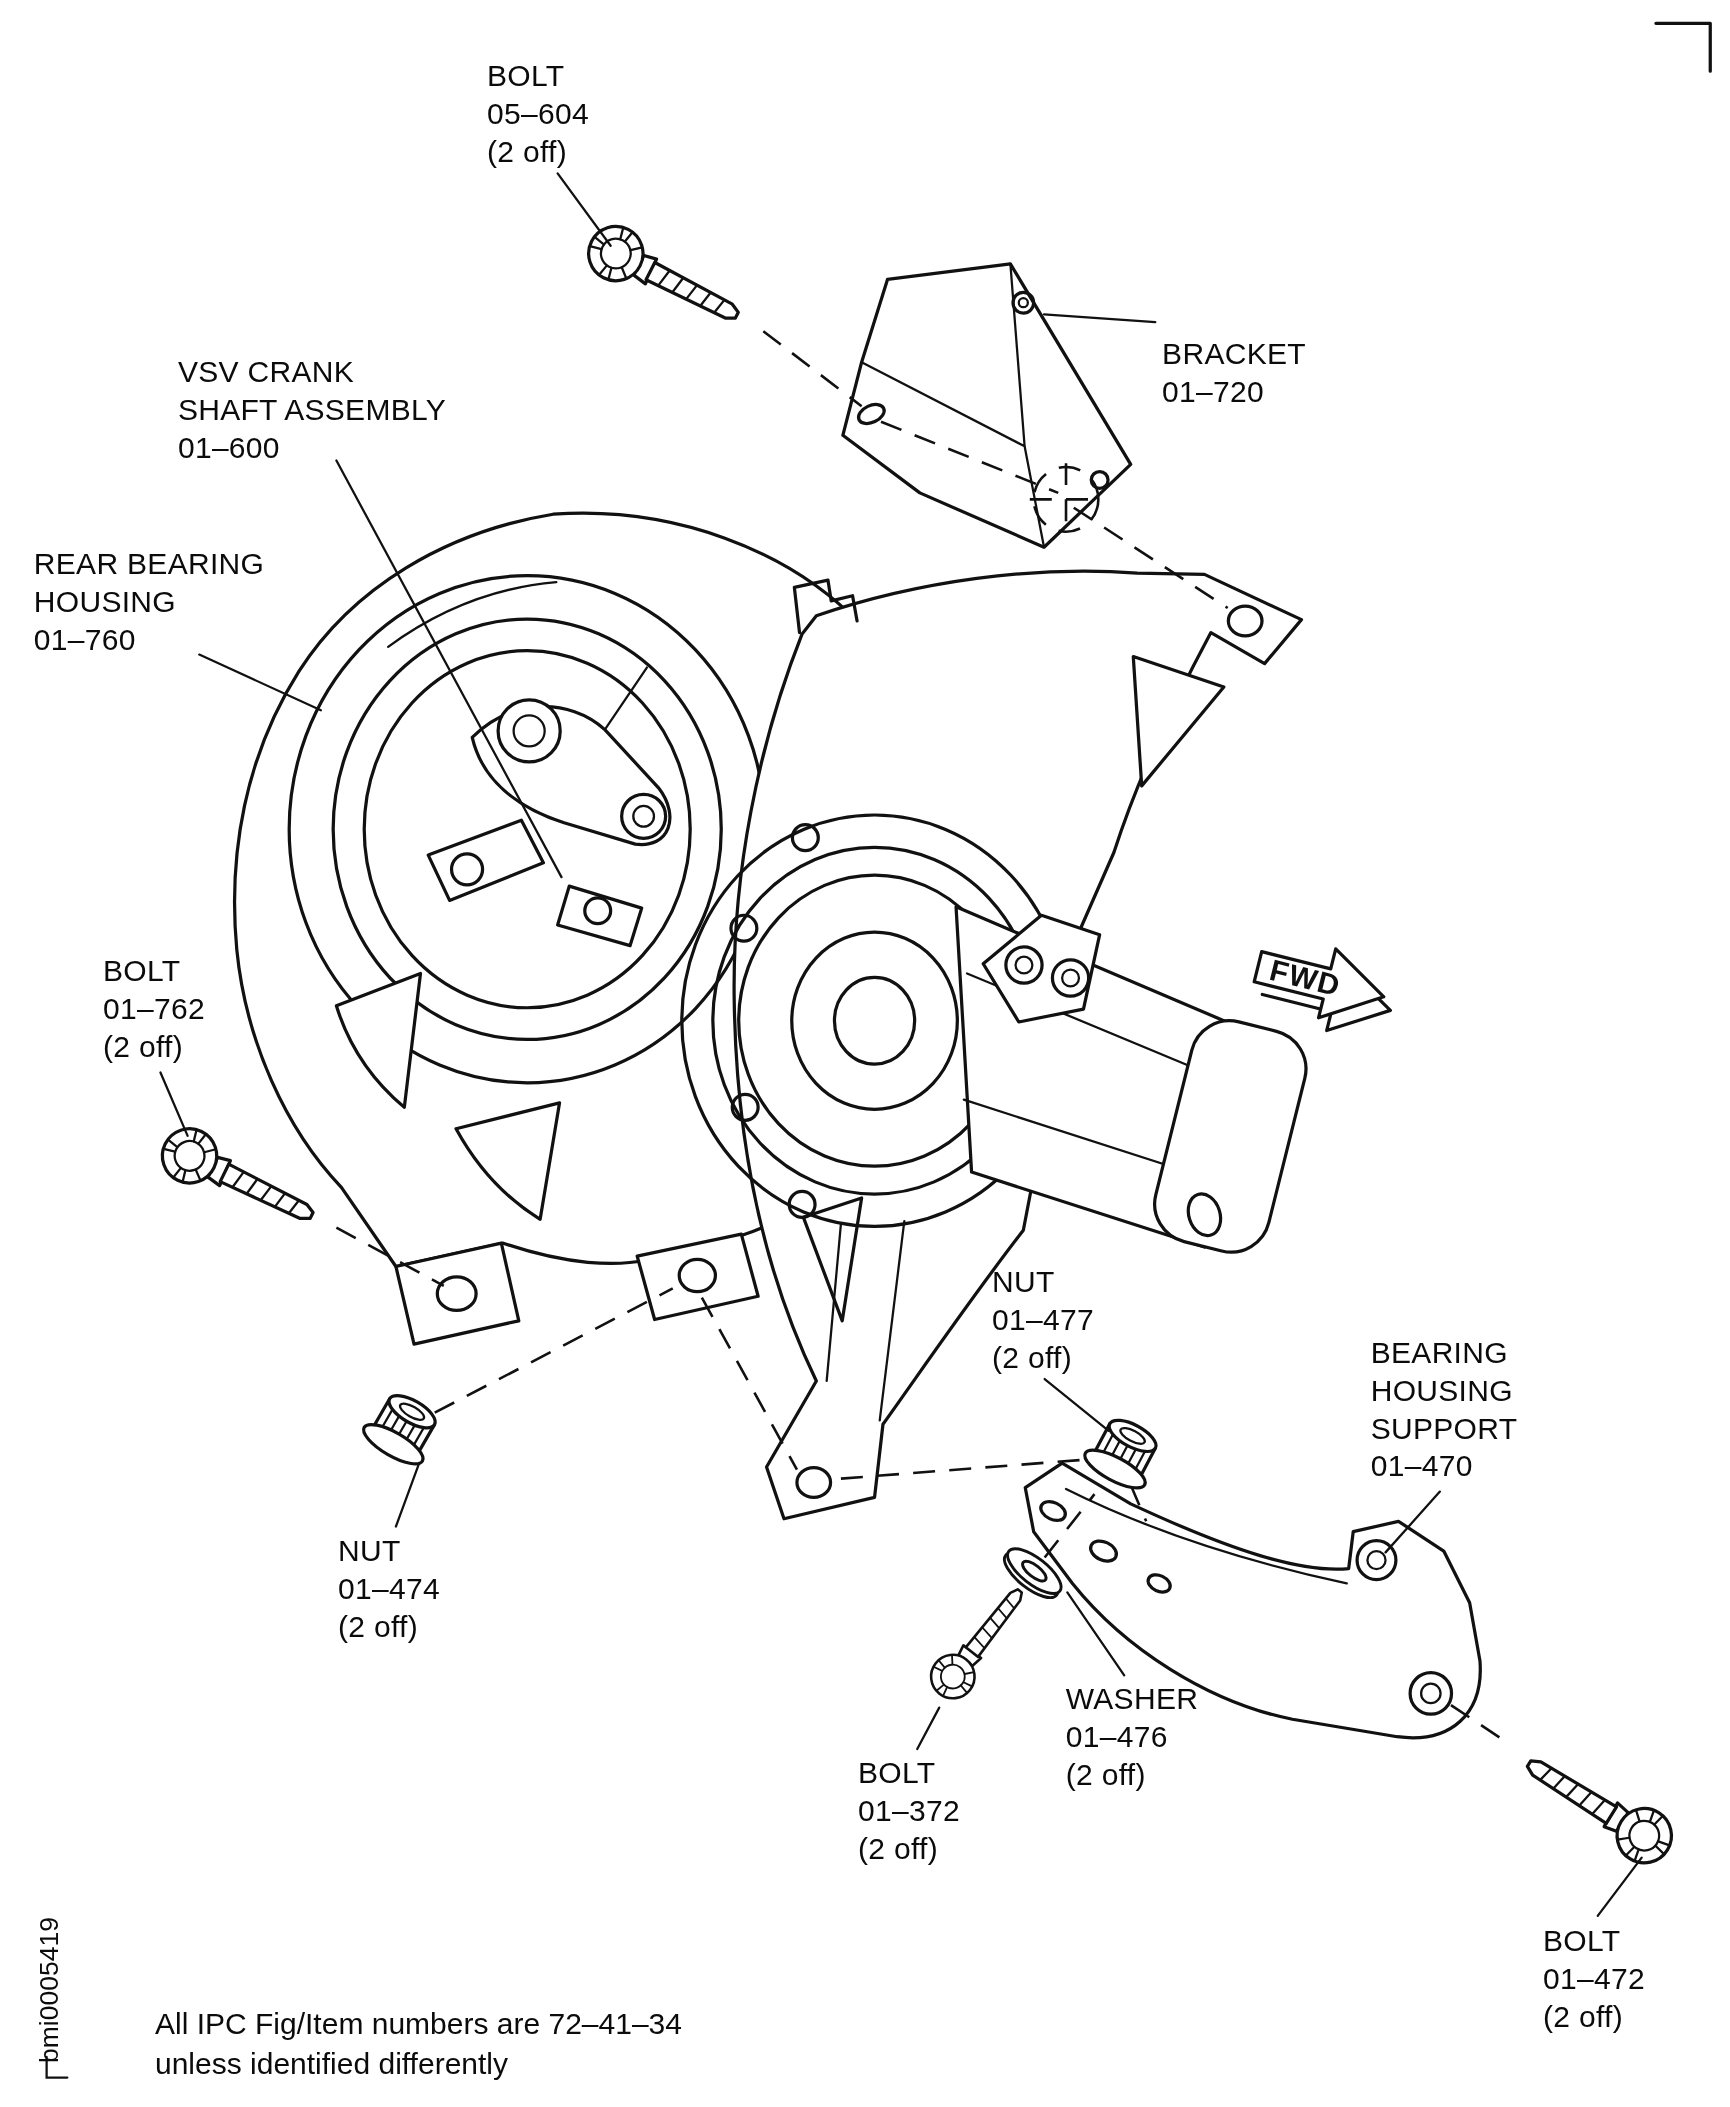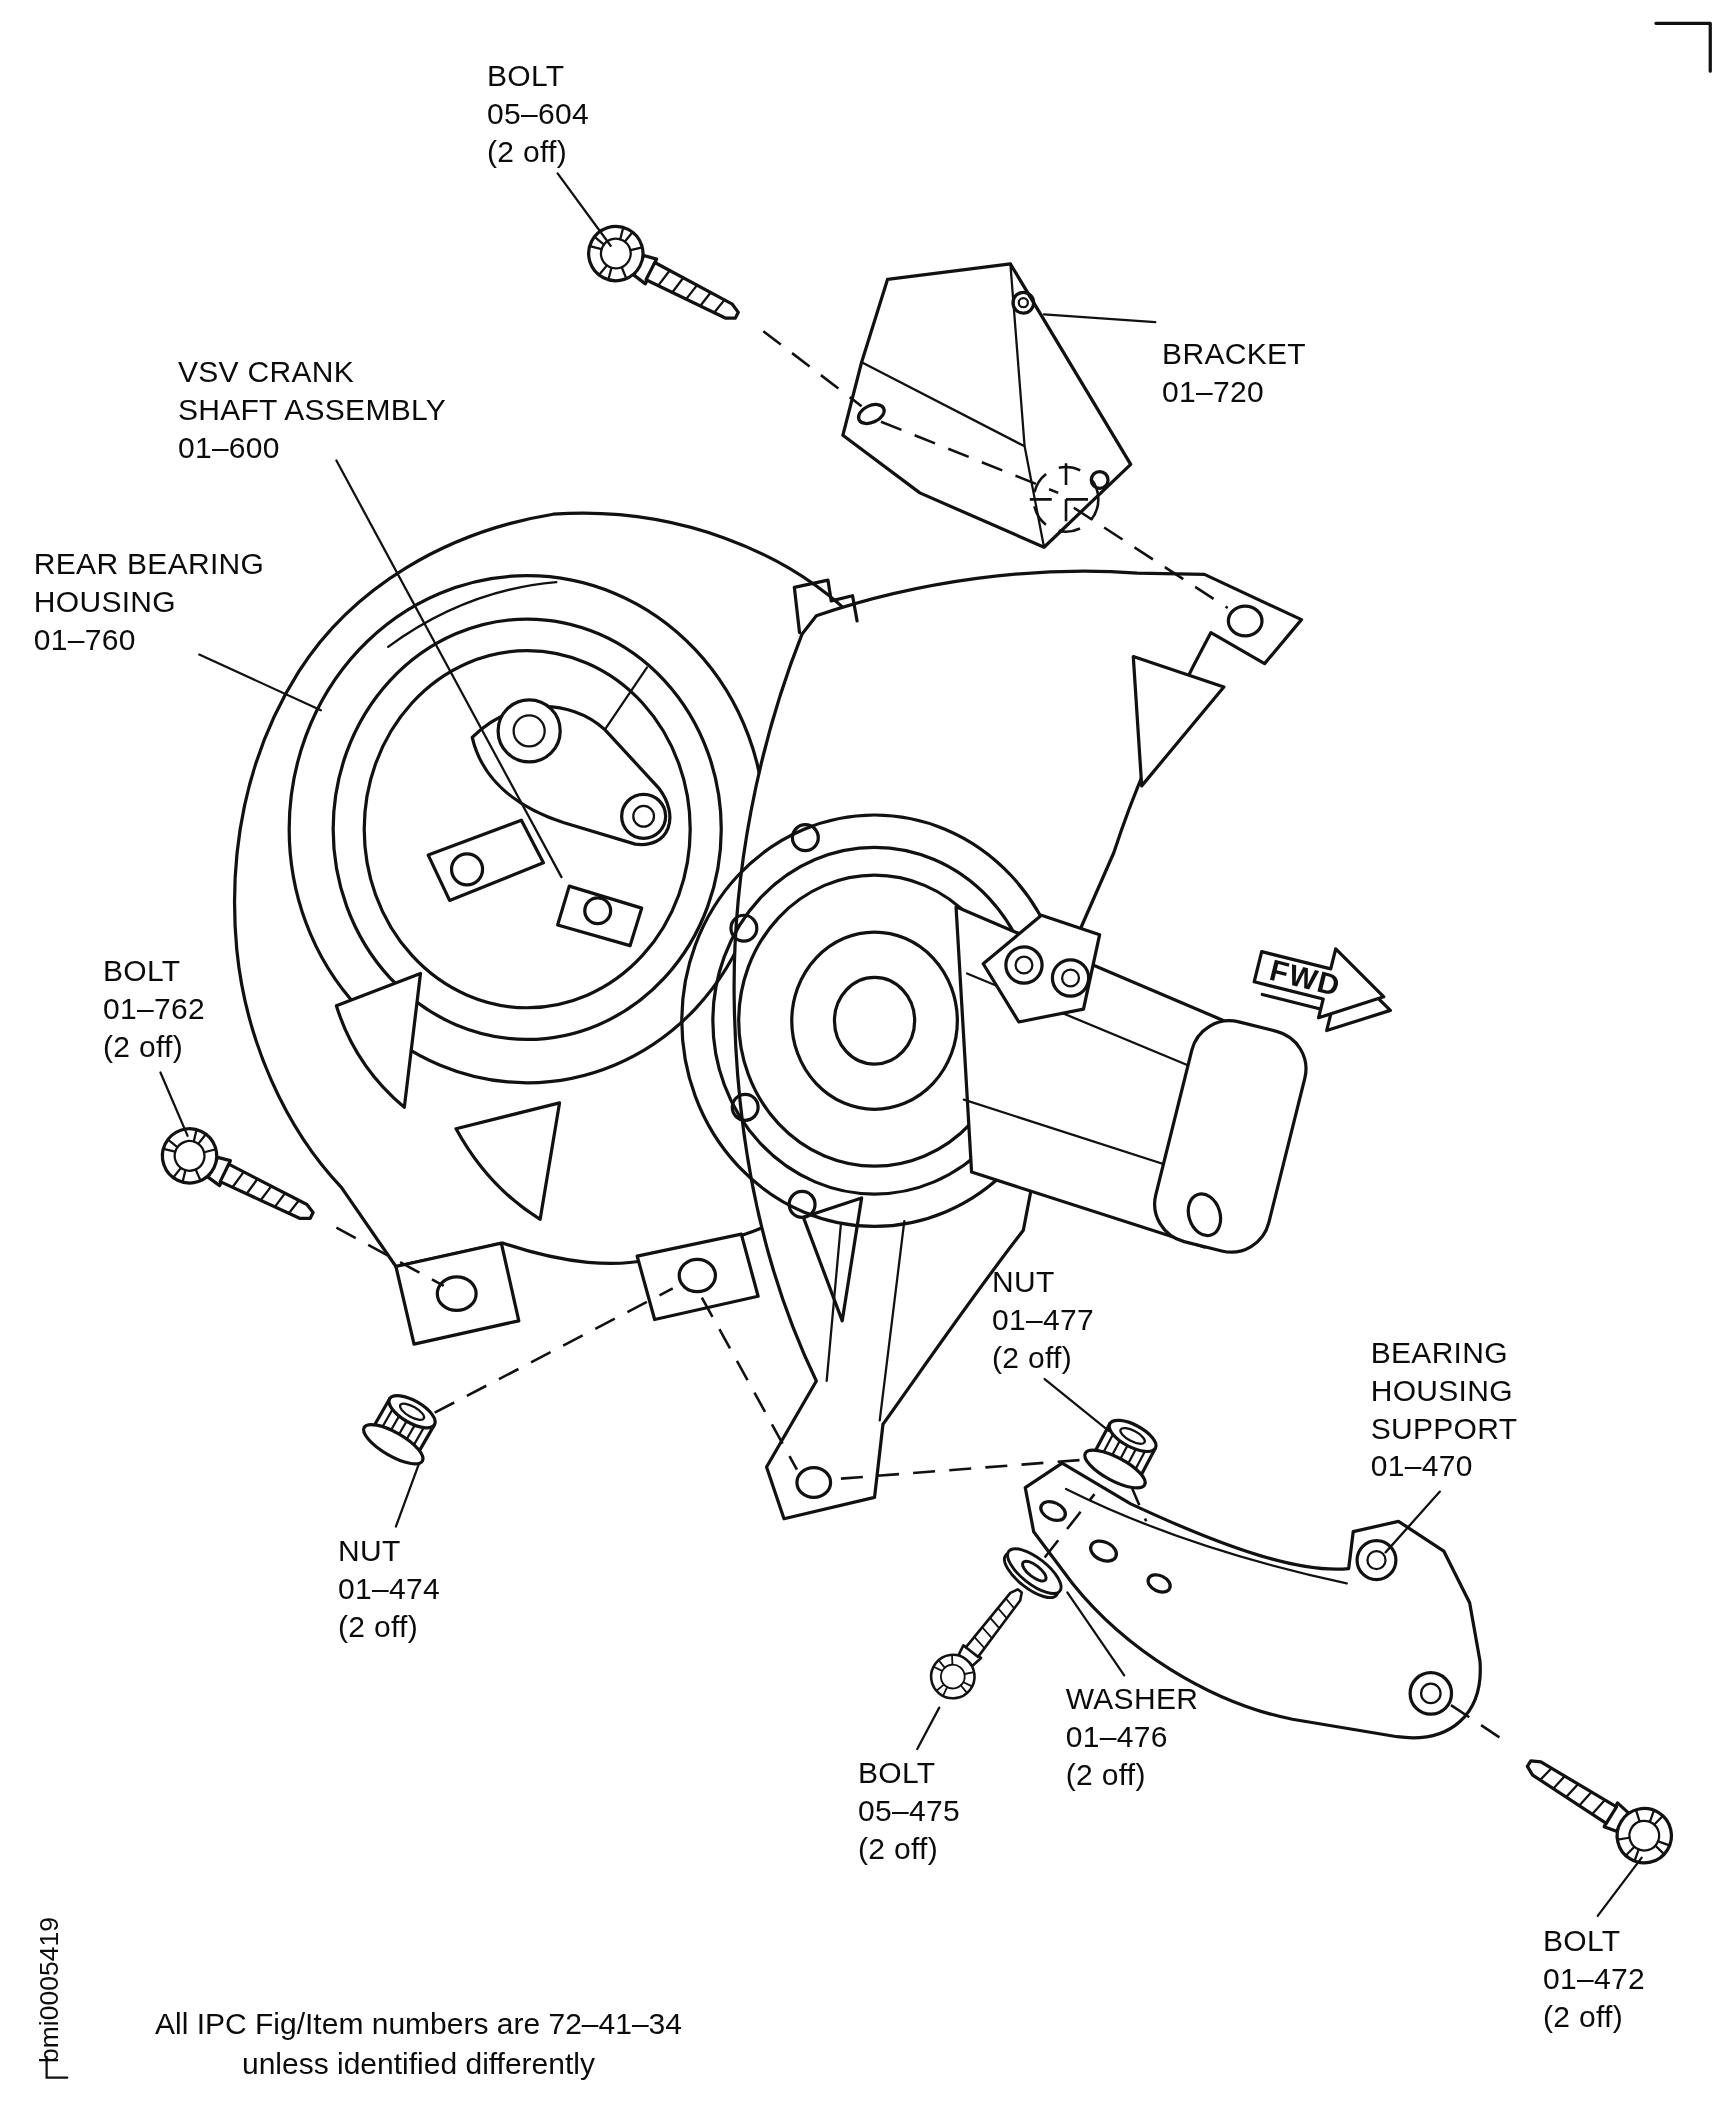--- a/index.html
+++ b/index.html
@@ -18,21 +18,21 @@
   .dash { stroke:#111; stroke-width:4; fill:none; stroke-dasharray:34 22; }
 
   .label {
     position:absolute; transform:translateX(-50%);
     text-align:left; font-size:30px; line-height:1.26;
     letter-spacing:0.3px; white-space:nowrap;
   }
   .label span { display:block; }
 
   .footer-note { position:absolute; left:155px; top:2004px; font-size:30px; line-height:1.32; }
-  .footer-note span { display:block;text-align:center; }
+  .footer-note span { display:block; }
 
   .doc-id {
     position:absolute; left:34px; top:2063px;
     font-size:26.5px; white-space:nowrap;
     transform-origin:0 0; transform:rotate(-90deg);
   }
   .fwd-text { font-size:46px; font-weight:bold; letter-spacing:2px; fill:#111; }
 </style>
 </head>
 <body>
@@ -241,21 +241,21 @@
 </div>
 
 <div class="label" style="left:1132px;top:1680px;">
   <span>WASHER</span>
   <span>01–476</span>
   <span>(2 off)</span>
 </div>
 
 <div class="label" style="left:909px;top:1754px;">
   <span>BOLT</span>
-  <span>05–475</span>
+  <span>01–372</span>
   <span>(2 off)</span>
 </div>
 
 <div class="label" style="left:1594px;top:1922px;">
   <span>BOLT</span>
   <span>01–472</span>
   <span>(2 off)</span>
 </div>
 
 <div class="footer-note">

